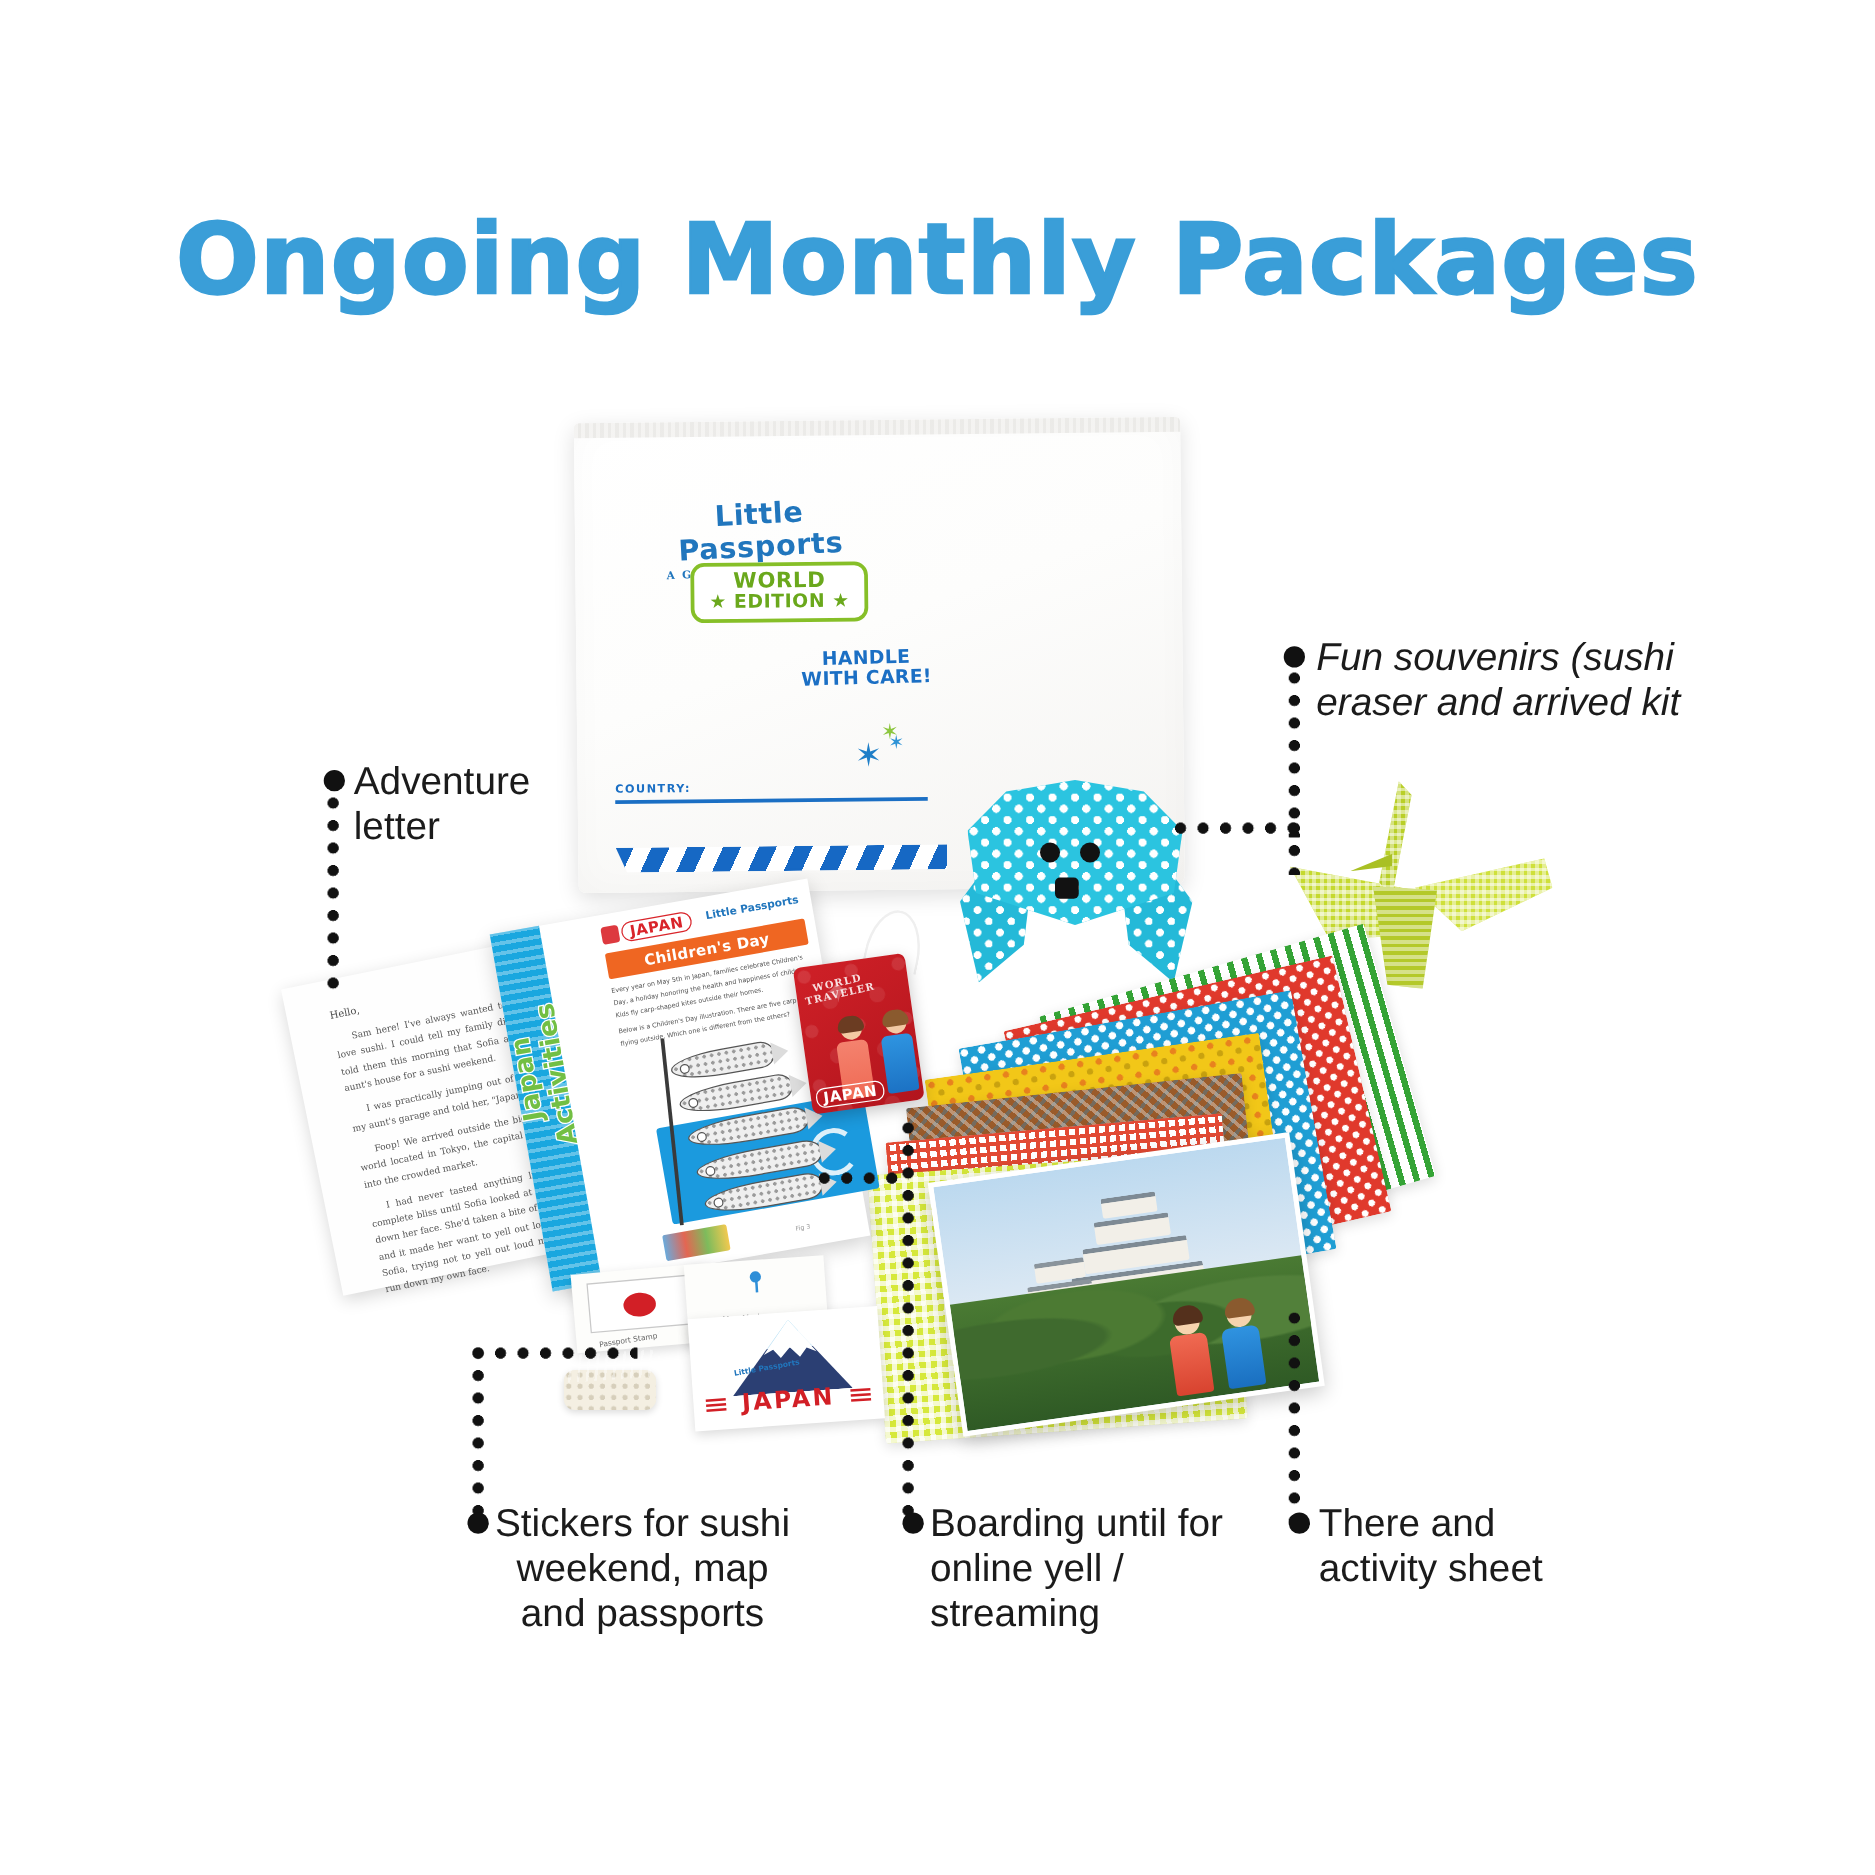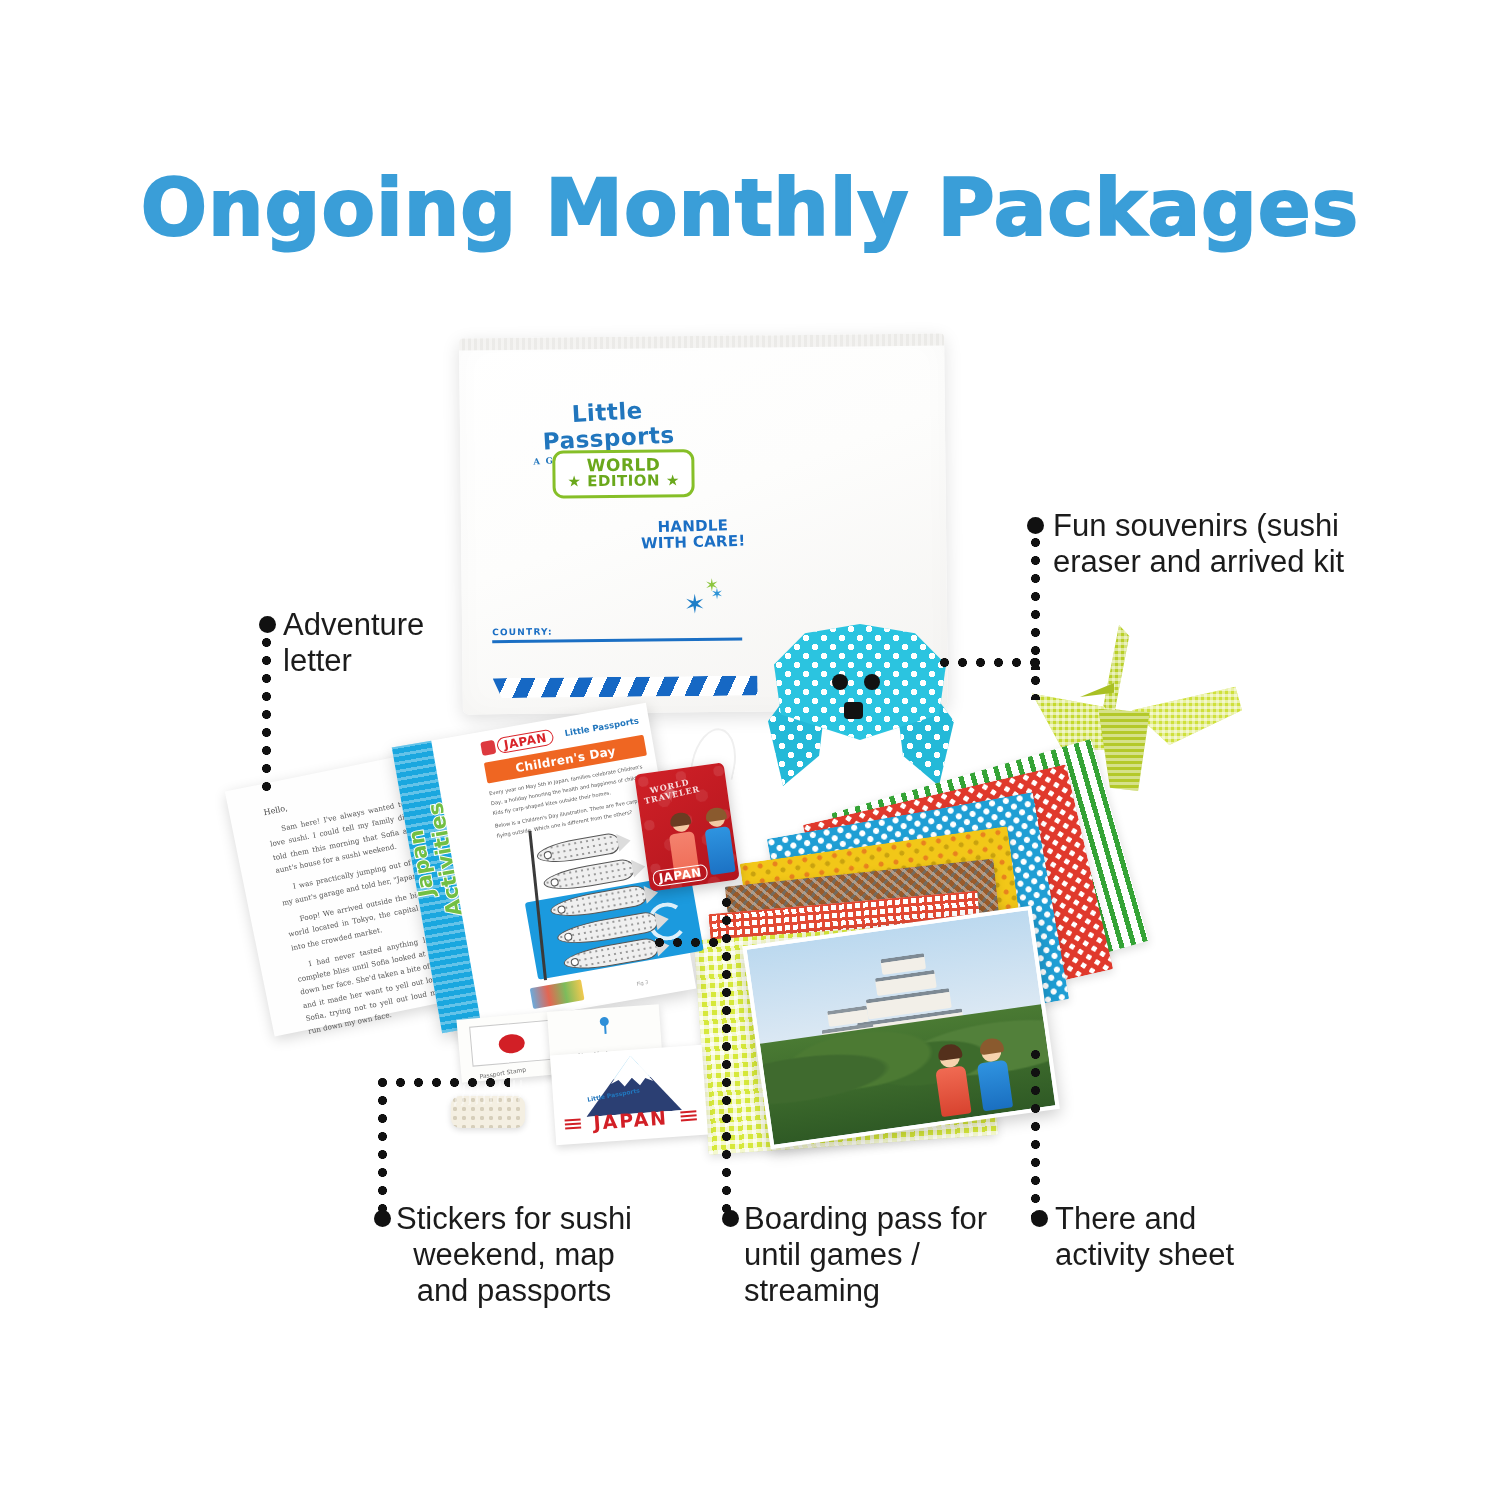--- a/index.html
+++ b/index.html
@@ -657,37 +657,37 @@
   <div class="doth" style="left:655px; top:938px; width:72px;"></div>
 
   <div class="dotv" style="left:1031px; top:1050px; height:170px;"></div>
 
   <div class="callout" style="left:283px; top:607px;">
     <div class="bullet" style="left:-24px; top:9px;"></div>
     <div class="line">Adventure</div>
     <div class="line">letter</div>
   </div>
 
-  <div class="callout" style="left:1053px; top:508px;">
+  <div class="callout" style="left:1053px; top:508px;font-style:italic;">
     <div class="bullet" style="left:-26px; top:9px;"></div>
     <div class="line">Fun souvenirs (sushi</div>
     <div class="line">eraser and arrived kit</div>
   </div>
 
   <div class="callout" style="left:396px; top:1201px; text-align:center;">
     <div class="bullet" style="left:-22px; top:9px;"></div>
     <div class="line">Stickers for sushi</div>
     <div class="line">weekend, map</div>
     <div class="line">and passports</div>
   </div>
 
   <div class="callout" style="left:744px; top:1201px;">
     <div class="bullet" style="left:-22px; top:9px;"></div>
-    <div class="line">Boarding pass for</div>
-    <div class="line">until games /</div>
+    <div class="line">Boarding until for</div>
+    <div class="line">online yell /</div>
     <div class="line">streaming</div>
   </div>
 
   <div class="callout" style="left:1055px; top:1201px;">
     <div class="bullet" style="left:-24px; top:9px;"></div>
     <div class="line">There and</div>
     <div class="line">activity sheet</div>
   </div>
 
 </div>

